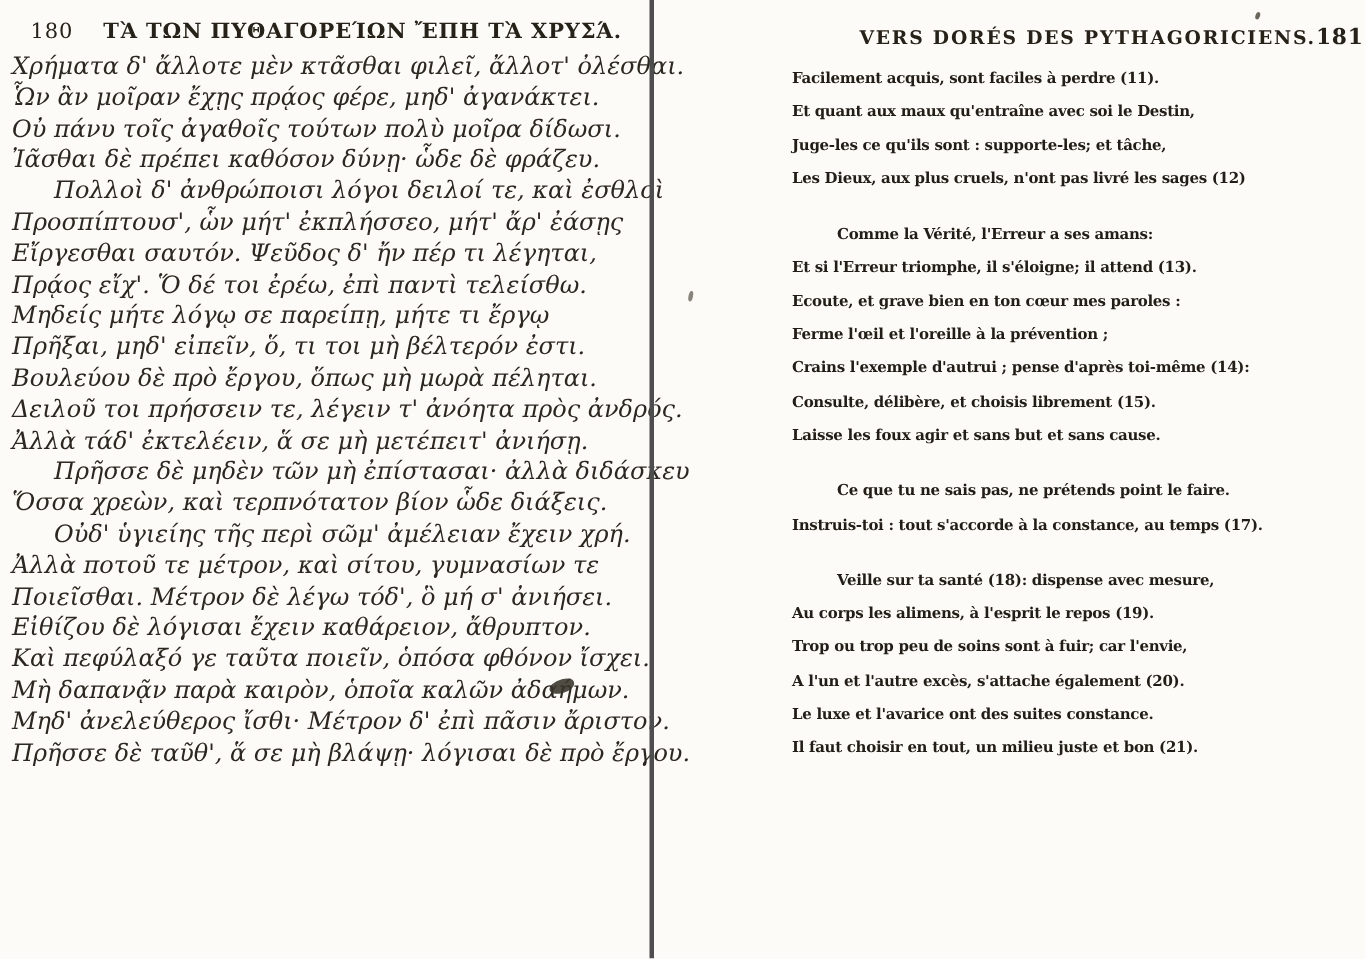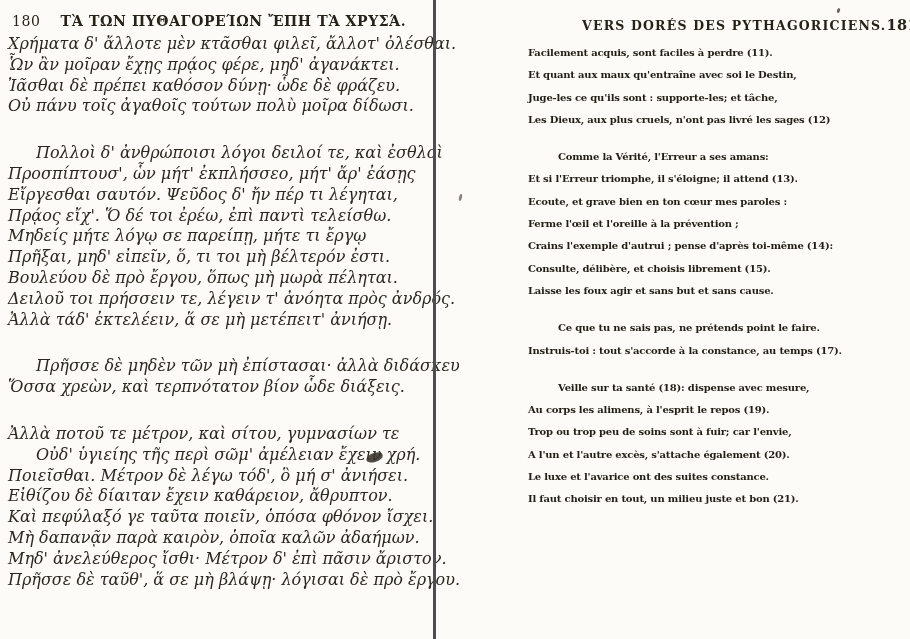--- a/index.html
+++ b/index.html
@@ -16,21 +16,21 @@
   .page { position:absolute; top:0; height:639px; }
   .page-left  { left:0;   width:433px; }
   .page-right { left:440px; width:474px; }
 
   .divider {
     position:absolute; left:433px; top:0; width:3px; height:639px;
     background:#4e4e4e;
   }
 
   
-  .header { display:flex; align-items:baseline; white-space:nowrap; }
+  .header { display:flex; align-items:baseline; white-space:nowrap;justify-content:center; }
   .greek-header {
     padding:13px 10px 0 12px;
     font-size:14px; font-weight:bold; letter-spacing:0.6px;
     color:#272219;
   }
   .greek-header .pageno { font-weight:normal; font-size:14px; margin-right:20px; }
   .french-header {
     padding:16px 14px 0 0;
     font-size:12.5px; font-weight:bold; letter-spacing:1.2px;
     color:#272219;
@@ -41,21 +41,21 @@
   
   .body { white-space:nowrap; }
   .greek-body {
     margin-top:5px;
     padding-left:8px;
     font-style:italic;
     font-size:16px;
     line-height:20.8px;
     color:#2c2720;
   }
-  .greek-body .para + .para { margin-top:26px; }
+  .greek-body .para + .para { }
   .greek-body .indent { padding-left:28px; }
 
   .french-body {
     margin-top:9px;
     padding-left:88px;
     font-size:10px;
     font-weight:bold;
     letter-spacing:-0.2px;
     line-height:22.3px;
     color:#221d16;
@@ -82,43 +82,43 @@
 
   <div class="page page-left">
     <div class="header greek-header">
       <span class="pageno">180</span>
       <span class="header-title">ΤᾺ ΤΩΝ ΠΥΘΑΓΟΡΕΊΩΝ ἜΠΗ ΤᾺ ΧΡΥΣΆ.</span>
     </div>
     <div class="body greek-body">
         <div class="para">
           <div class="line">Χρήματα δ' ἄλλοτε μὲν κτᾶσθαι φιλεῖ, ἄλλοτ' ὀλέσθαι.</div>
           <div class="line">Ὧν ἂν μοῖραν ἔχῃς πρᾴος φέρε, μηδ' ἀγανάκτει.</div>
+          <div class="line">Οὐ πάνυ τοῖς ἀγαθοῖς τούτων πολὺ μοῖρα δίδωσι.</div>
           <div class="line">Ἰᾶσθαι δὲ πρέπει καθόσον δύνῃ· ὧδε δὲ φράζευ.</div>
-          <div class="line">Οὐ πάνυ τοῖς ἀγαθοῖς τούτων πολὺ μοῖρα δίδωσι.</div>
         </div>
         <div class="para">
           <div class="line indent">Πολλοὶ δ' ἀνθρώποισι λόγοι δειλοί τε, καὶ ἐσθλοὶ</div>
           <div class="line">Προσπίπτουσ', ὧν μήτ' ἐκπλήσσεο, μήτ' ἄρ' ἐάσῃς</div>
           <div class="line">Εἴργεσθαι σαυτόν. Ψεῦδος δ' ἤν πέρ τι λέγηται,</div>
           <div class="line">Πρᾴος εἴχ'. Ὅ δέ τοι ἐρέω, ἐπὶ παντὶ τελείσθω.</div>
           <div class="line">Μηδείς μήτε λόγῳ σε παρείπῃ, μήτε τι ἔργῳ</div>
           <div class="line">Πρῆξαι, μηδ' εἰπεῖν, ὅ, τι τοι μὴ βέλτερόν ἐστι.</div>
           <div class="line">Βουλεύου δὲ πρὸ ἔργου, ὅπως μὴ μωρὰ πέληται.</div>
           <div class="line">Δειλοῦ τοι πρήσσειν τε, λέγειν τ' ἀνόητα πρὸς ἀνδρός.</div>
           <div class="line">Ἀλλὰ τάδ' ἐκτελέειν, ἅ σε μὴ μετέπειτ' ἀνιήσῃ.</div>
         </div>
         <div class="para">
           <div class="line indent">Πρῆσσε δὲ μηδὲν τῶν μὴ ἐπίστασαι· ἀλλὰ διδάσκευ</div>
           <div class="line">Ὅσσα χρεὼν, καὶ τερπνότατον βίον ὧδε διάξεις.</div>
         </div>
         <div class="para">
+          <div class="line indent">Οὐδ' ὑγιείης τῆς περὶ σῶμ' ἀμέλειαν ἔχειν χρή.</div>
           <div class="line">Ἀλλὰ ποτοῦ τε μέτρον, καὶ σίτου, γυμνασίων τε</div>
-          <div class="line indent">Οὐδ' ὑγιείης τῆς περὶ σῶμ' ἀμέλειαν ἔχειν χρή.</div>
           <div class="line">Ποιεῖσθαι. Μέτρον δὲ λέγω τόδ', ὃ μή σ' ἀνιήσει.</div>
-          <div class="line">Εἰθίζου δὲ δίαιταν ἔχειν καθάρειον, ἄθρυπτον.</div>
+          <div class="line">Εἰθίζου δὲ λόγισαι ἔχειν καθάρειον, ἄθρυπτον.</div>
           <div class="line">Καὶ πεφύλαξό γε ταῦτα ποιεῖν, ὁπόσα φθόνον ἴσχει.</div>
           <div class="line">Μὴ δαπανᾷν παρὰ καιρὸν, ὁποῖα καλῶν ἀδαήμων.</div>
           <div class="line">Μηδ' ἀνελεύθερος ἴσθι· Μέτρον δ' ἐπὶ πᾶσιν ἄριστον.</div>
           <div class="line">Πρῆσσε δὲ ταῦθ', ἅ σε μὴ βλάψῃ· λόγισαι δὲ πρὸ ἔργου.</div>
         </div>
       </div>
   </div>
 
   <div class="divider"></div>
 

